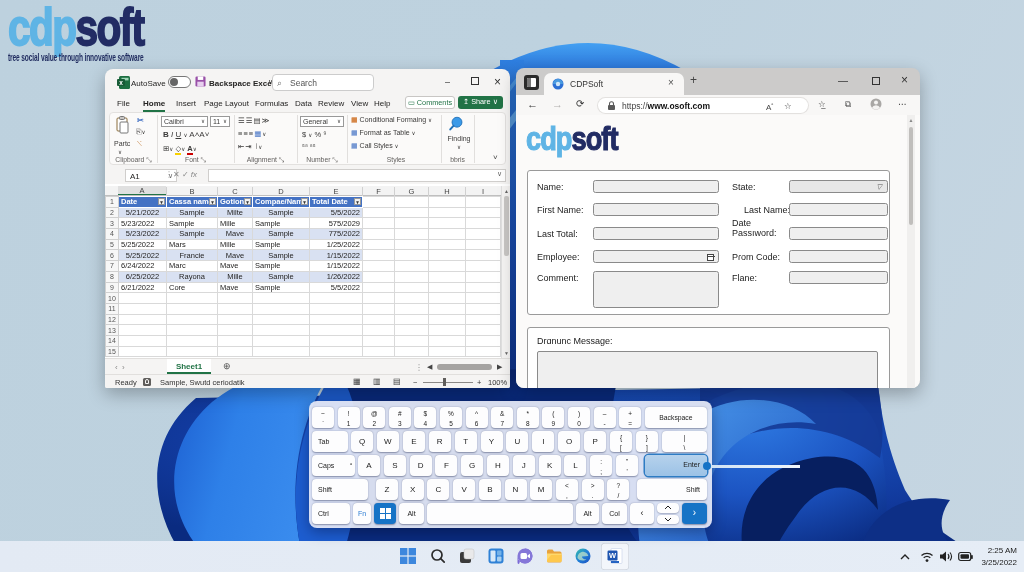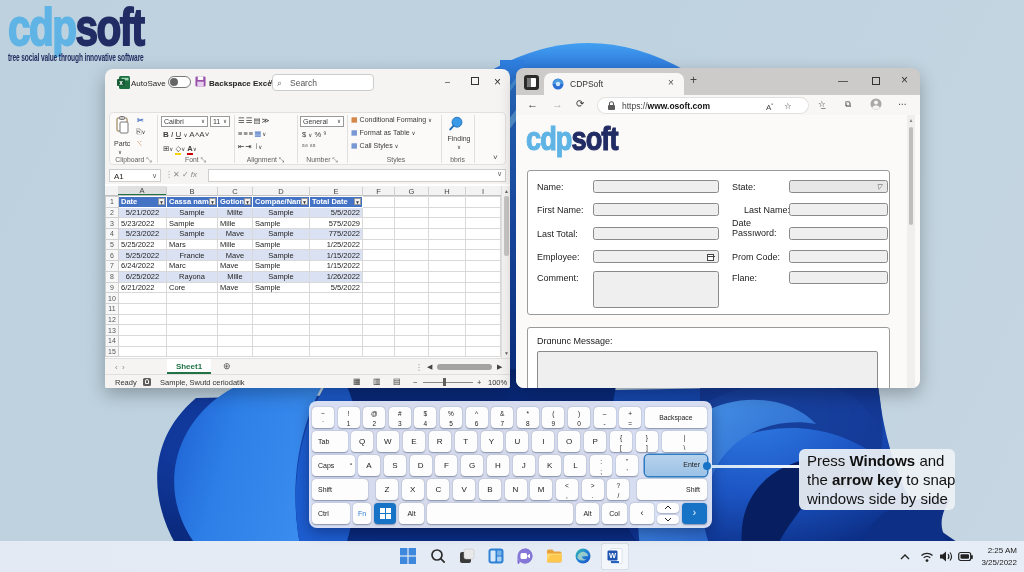--- a/index.html
+++ b/index.html
@@ -177,20 +177,33 @@
       <span class="abs" style="left:104px;top:9.5px;font-size:8px;font-weight:bold;">Backspace Excel</span>
         <span class="abs" style="left:163px;top:9px;font-size:7px;">∨</span>
       <span class="abs" style="left:167px;top:4.5px;width:102px;height:17px;background:#fff;border:1px solid #ccc;border-radius:4px;"></span>
       <span class="abs" style="left:172px;top:8.5px;color:#666;font-size:9px;">⌕</span>
       <span class="abs" style="left:185px;top:9px;color:#555;font-size:8.5px;text-align:center;">Search</span>
       <span class="abs" style="left:340px;top:8px;color:#333;font-size:9px;">–</span>
       <span class="abs" style="left:366px;top:8px;width:8px;height:8px;border:1px solid #333;"></span>
       <span class="abs" style="left:389px;top:6px;color:#333;font-size:12px;">×</span>
     </div>
 
+    <div class="abs" style="left:0;top:27px;width:405px;height:16px;font-size:8px;">
+      <span class="abs" style="left:12px;top:3px;">File</span>
+      <span class="abs" style="left:38px;top:3px;font-weight:bold;border-bottom:2px solid #217346;padding-bottom:1.5px;">Home</span>
+      <span class="abs" style="left:71px;top:3px;">Insert</span>
+      <span class="abs" style="left:99px;top:3px;">Page Layout</span>
+      <span class="abs" style="left:150px;top:3px;">Formulas</span>
+      <span class="abs" style="left:190px;top:3px;">Data</span>
+      <span class="abs" style="left:213px;top:3px;">Review</span>
+      <span class="abs" style="left:246px;top:3px;">View</span>
+      <span class="abs" style="left:269px;top:3px;">Help</span>
+      <span class="abs" style="left:300px;top:0px;width:50px;height:13px;border:1px solid #c8c6c4;border-radius:3px;background:#fff;color:#217346;text-align:center;line-height:12px;font-size:7.3px;">▭ Comments</span>
+      <span class="abs" style="left:353px;top:0px;width:45px;height:13px;border-radius:3px;background:#217346;color:#fff;text-align:center;line-height:12px;font-size:7.3px;">↥ Share ∨</span>
+    </div>
 
     <div class="abs" style="left:4px;top:43px;width:397px;height:53px;background:#fbfaf9;border:1px solid #e3e1df;border-radius:4px;color:#3b3a39;">
       <div class="abs" style="left:5px;top:3px;width:20px;height:30px;"><svg width="15" height="21" viewBox="0 0 15 21">
             <rect x="2" y="2" width="10" height="13" rx="1" fill="#fff" stroke="#8a6d3b"></rect>
             <rect x="4.5" y="0.5" width="5" height="3" rx="1" fill="#c8c6c4" stroke="#777"></rect>
             <rect x="5" y="6" width="8" height="11" rx="1" fill="#fff" stroke="#777"></rect>
           </svg></div>
       <div class="abs" style="left:4px;top:27px;font-size:7px;">Partc</div>
       <div class="abs" style="left:8px;top:36px;font-size:5.5px;">∨</div>
       <div class="abs" style="left:27px;top:3px;color:#4472c4;font-weight:bold;font-size:8px;">✂</div>
@@ -229,21 +242,21 @@
             <line x1="6" y1="12" x2="2.5" y2="16" stroke="#2171b8" stroke-width="2.2" stroke-linecap="round"></line>
           </svg></div>
       <div class="abs" style="left:334px;top:22px;width:30px;text-align:center;font-size:7px;">Finding</div>
       <div class="abs" style="left:334px;top:31px;width:30px;text-align:center;font-size:5.5px;">∨</div>
       <div class="abs" style="left:331px;top:43px;width:33px;text-align:center;font-size:6.8px;color:#605e5c;">bbris</div>
       <div class="abs" style="left:364px;top:2px;width:1px;height:48px;background:#e1dfdd;"></div>
       <div class="abs" style="left:383px;top:40px;font-size:8px;color:#444;">˅</div>
     </div>
 
     <div class="abs" style="left:0;top:97px;width:405px;height:18px;background:#f5f4f3;">
-      <div class="abs" style="left:4px;top:2.5px;width:52px;height:13px;background:#fff;border:1px solid #d0cecc;font-size:8px;padding:2px 4px;">A1 <span class="abs" style="right:3px;color:#666;font-size:7px;">∨</span></div>
+      <div class="abs" style="left:20px;top:2.5px;width:52px;height:13px;background:#fff;border:1px solid #d0cecc;font-size:8px;padding:2px 4px;">A1 <span class="abs" style="right:3px;color:#666;font-size:7px;">∨</span></div>
       <div class="abs" style="left:60px;top:4px;color:#999;font-size:8px;">⋮</div>
       <div class="abs" style="left:68px;top:4px;color:#888;font-size:8px;">✕ ✓ <i>fx</i></div>
       <div class="abs" style="left:103px;top:2.5px;width:298px;height:13px;background:#fff;border:1px solid #d0cecc;"></div>
       <div class="abs" style="left:392px;top:4px;color:#666;font-size:7px;">∨</div>
     </div>
 
     <div class="abs" id="sheet" style="left:0;top:115px;width:405px;height:174px;background:#fff;">
       <style>
         #grid { border-collapse:collapse; table-layout:fixed; font-size:7.5px; }
         #grid td { border:0.5px solid #d9d9d9; height:10.7px; padding:0 2px; overflow:hidden; white-space:nowrap; }
@@ -726,15 +739,14 @@
           <path d="M8 6 L11 3 L14 6" fill="none" stroke="#222" stroke-width="1"></path>
         </svg></div>
       <div class="key" style="left:348px;top:113.5px;width:22px;height:9.5px;"><svg width="22" height="9" viewBox="0 0 22 9">
           <path d="M8 3 L11 6 L14 3" fill="none" stroke="#222" stroke-width="1"></path>
         </svg></div>
       <div class="key kblue" style="left:373.0px;top:102px;width:25.0px;text-align:center;line-height:20px;font-size:10px;">›</div>
   </div>
 
   <div class="abs" style="left:710px; top:464.5px; width:90px; height:3px; background:linear-gradient(90deg,#cfe2f4,#f2f6fa);"></div>
   <div class="abs" style="left:703px; top:462px; width:8px; height:8px; border-radius:50%; background:#1673c6;"></div>
-  <div class="abs" style="left:799px; top:449px; width:156px; height:61px; background:rgba(238,242,246,0.92); border-radius:6px; padding:2px 8px; font-size:15px; line-height:19px; color:#111; white-space:nowrap;">Press <b>Windows</b> and<br>the <b>arrow key</b> to snap<br>windows side by side</div>
 
 </div>
 
 </body></html>

